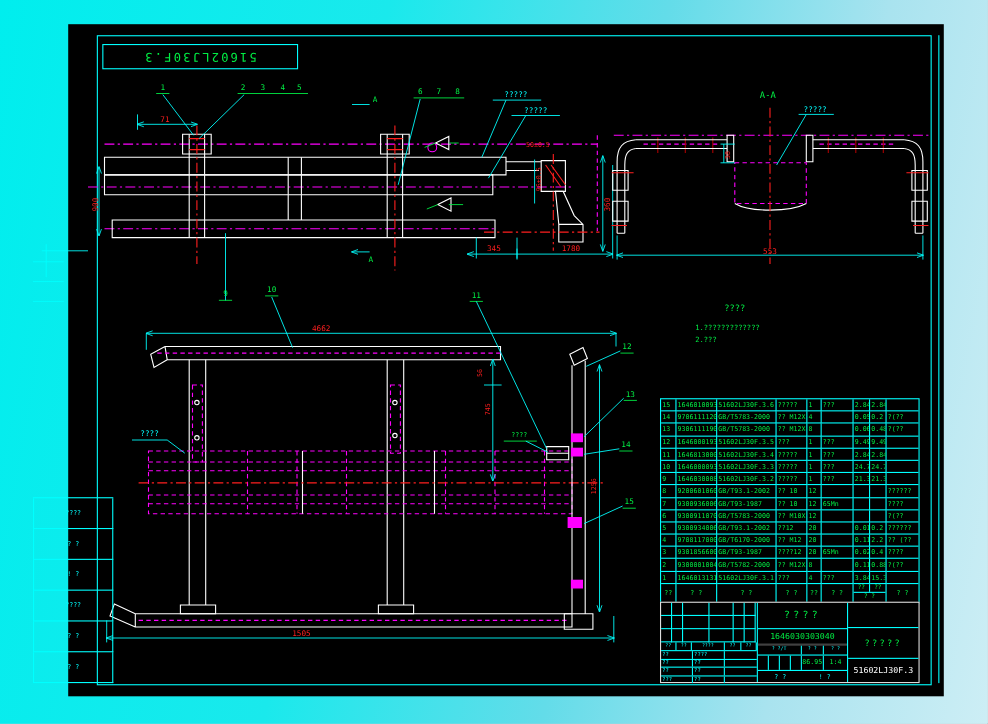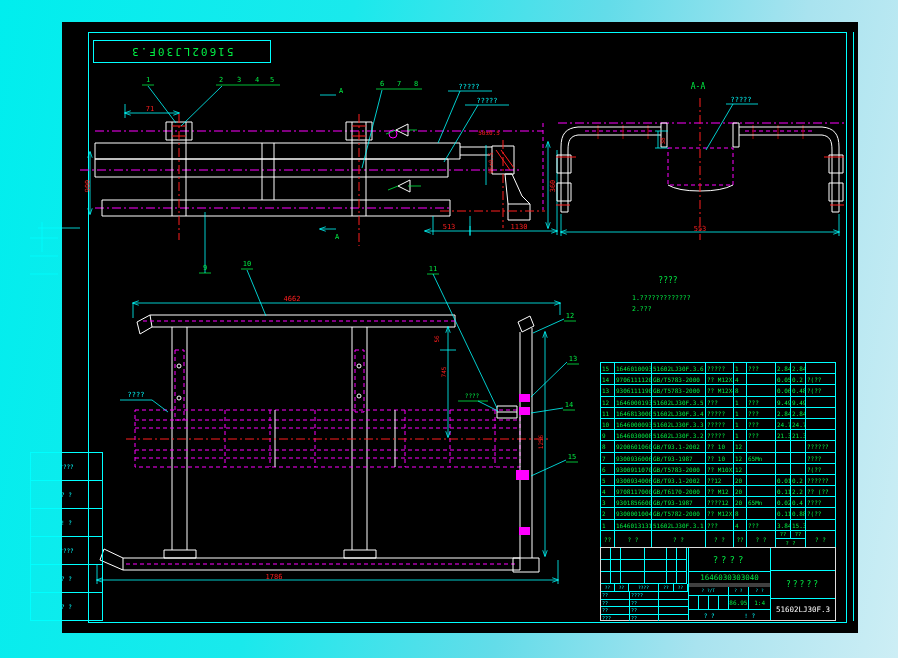--- a/index.html
+++ b/index.html
@@ -39,21 +39,21 @@
   #revgrid div{border-right:1px solid #00ffff;border-bottom:1px solid #00ffff;box-sizing:border-box;}
   #revlabels{height:8px;display:flex;border-bottom:1px solid #00ffff;box-sizing:border-box;}
   #revlabels div{border-right:1px solid #00ffff;color:#00ffff;font-size:4.5px;line-height:7px;text-align:center;box-sizing:border-box;overflow:hidden;}
   #signrows{flex:1;display:flex;flex-direction:column;}
   .srow{flex:1;display:flex;border-bottom:1px solid #00ffff;box-sizing:border-box;}
   .srow:last-child{border-bottom:none;}
   .srow div{width:29px;border-right:1px solid #00ffff;color:#00ffff;font-size:5px;line-height:6.5px;padding-left:1px;box-sizing:border-box;overflow:hidden;}
   .srow div:last-child{border-right:none;flex:1;}
   #tb-center{width:82px;border-right:1px solid #00ffff;display:flex;flex-direction:column;}
   #tb-name{height:24px;border-bottom:1px solid #00ffff;color:#00ee44;font-size:9px;letter-spacing:3px;display:flex;align-items:center;justify-content:center;box-sizing:border-box;}
-  #tb-code{height:15px;border-bottom:4px solid #404040;color:#00ee44;font-size:7.5px;display:flex;align-items:center;justify-content:center;box-sizing:border-box;}
+  #tb-code{height:15px;border-bottom:2px solid #404040;color:#00ee44;font-size:7.5px;display:flex;align-items:center;justify-content:center;box-sizing:border-box;}
   #tb-stage{height:9px;display:flex;border-bottom:1px solid #00ffff;box-sizing:border-box;}
   #tb-stage div{border-right:1px solid #00ffff;color:#00ffff;font-size:4.5px;line-height:8px;text-align:center;box-sizing:border-box;}
   #tb-stage div:last-child{border-right:none;}
   #tb-vals{height:14px;display:flex;border-bottom:1px solid #00ffff;box-sizing:border-box;}
   #tb-vals .boxes{width:40px;display:flex;border-right:1px solid #00ffff;box-sizing:border-box;}
   #tb-vals .boxes div{flex:1;border-right:1px solid #00ffff;box-sizing:border-box;}
   #tb-vals .boxes div:last-child{border-right:none;}
   #tb-vals .val{width:21px;color:#00ee44;font-size:6px;line-height:13px;text-align:center;border-right:1px solid #00ffff;box-sizing:border-box;}
   #tb-vals .val:last-child{border-right:none;}
   #tb-foot{flex:1;display:flex;}
@@ -209,41 +209,41 @@
     <span style="left: 399px; top: 84px; color: rgb(0, 238, 68); transform: translate(-50%, -50%);">7</span>
     <span style="left: 416px; top: 84px; color: rgb(0, 238, 68); transform: translate(-50%, -50%);">8</span>
     <span style="left: 341px; top: 91px; color: rgb(0, 238, 68); transform: translate(-50%, -50%);">A</span>
     <span style="left: 337px; top: 237px; color: rgb(0, 238, 68); transform: translate(-50%, -50%);">A</span>
     <span style="left: 150px; top: 109px; color: rgb(255, 31, 31); transform: translate(-50%, -50%);">71</span>
     <span style="left: 469px; top: 87px; color: rgb(0, 255, 255); transform: translate(-50%, -50%);">?????</span>
     <span style="left: 487px; top: 101px; color: rgb(0, 255, 255); transform: translate(-50%, -50%);">?????</span>
     <span style="left: 489px; top: 133px; color: rgb(255, 31, 31); font-size: 6px; transform: translate(-50%, -50%);">50±0.5</span>
     <span style="left: 491px; top: 163px; color: rgb(255, 31, 31); font-size: 6px; transform: translate(-50%, -50%) rotate(-90deg);">96±0.5</span>
     <span style="left: 88px; top: 186px; color: rgb(255, 31, 31); transform: translate(-50%, -50%) rotate(-90deg);">900</span>
-    <span style="left: 449px; top: 227px; color: rgb(255, 31, 31); transform: translate(-50%, -50%);">513</span>
-    <span style="left: 519px; top: 227px; color: rgb(255, 31, 31); transform: translate(-50%, -50%);">1130</span>
+    <span style="left: 449px; top: 227px; color: rgb(255, 31, 31); transform: translate(-50%, -50%);">345</span>
+    <span style="left: 519px; top: 227px; color: rgb(255, 31, 31); transform: translate(-50%, -50%);">1780</span>
     <span style="left: 553px; top: 186px; color: rgb(255, 31, 31); transform: translate(-50%, -50%) rotate(-90deg);">360</span>
     <span style="left: 698px; top: 87px; color: rgb(0, 238, 68); font-size: 8px; transform: translate(-50%, -50%);">A-A</span>
     <span style="left: 741px; top: 100px; color: rgb(0, 255, 255); transform: translate(-50%, -50%);">?????</span>
     <span style="left: 663px; top: 141px; color: rgb(255, 31, 31); font-size: 6px; transform: translate(-50%, -50%) rotate(-90deg);">38</span>
     <span style="left: 700px; top: 229px; color: rgb(255, 31, 31); transform: translate(-50%, -50%);">553</span>
     <span style="left: 292px; top: 299px; color: rgb(255, 31, 31); transform: translate(-50%, -50%);">4662</span>
     <span style="left: 205px; top: 268px; color: rgb(0, 238, 68); transform: translate(-50%, -50%);">9</span>
     <span style="left: 247px; top: 264px; color: rgb(0, 238, 68); transform: translate(-50%, -50%);">10</span>
     <span style="left: 433px; top: 269px; color: rgb(0, 238, 68); transform: translate(-50%, -50%);">11</span>
     <span style="left: 570px; top: 316px; color: rgb(0, 238, 68); transform: translate(-50%, -50%);">12</span>
     <span style="left: 573px; top: 359px; color: rgb(0, 238, 68); transform: translate(-50%, -50%);">13</span>
     <span style="left: 569px; top: 405px; color: rgb(0, 238, 68); transform: translate(-50%, -50%);">14</span>
     <span style="left: 572px; top: 457px; color: rgb(0, 238, 68); transform: translate(-50%, -50%);">15</span>
     <span style="left: 136px; top: 395px; color: rgb(0, 255, 255); transform: translate(-50%, -50%);">????</span>
     <span style="left: 472px; top: 396px; color: rgb(0, 238, 68); font-size: 6px; transform: translate(-50%, -50%);">????</span>
     <span style="left: 437px; top: 339px; color: rgb(255, 31, 31); font-size: 6px; transform: translate(-50%, -50%) rotate(-90deg);">56</span>
     <span style="left: 444px; top: 372px; color: rgb(255, 31, 31); font-size: 6px; transform: translate(-50%, -50%) rotate(-90deg);">745</span>
     <span style="left: 541px; top: 442px; color: rgb(255, 31, 31); font-size: 6px; transform: translate(-50%, -50%) rotate(-90deg);">1256</span>
-    <span style="left: 274px; top: 577px; color: rgb(255, 31, 31); transform: translate(-50%, -50%);">1786</span>
+    <span style="left: 274px; top: 577px; color: rgb(255, 31, 31); transform: translate(-50%, -50%);">1505</span>
     <span style="left: 668px; top: 281px; color: rgb(0, 238, 68); font-size: 8px; transform: translate(-50%, -50%);">????</span>
     <span style="left: 632px; top: 298px; color: rgb(0, 238, 68); font-size: 6.5px; transform: translate(0px, -50%);">1.?????????????</span>
     <span style="left: 632px; top: 309px; color: rgb(0, 238, 68); font-size: 6.5px; transform: translate(0px, -50%);">2.???</span>
   </div>
 
 <div id="bom">
   <div id="bomrows">
       <div class="bomrow">
         <div>15</div>
         <div>1646010093611</div>

